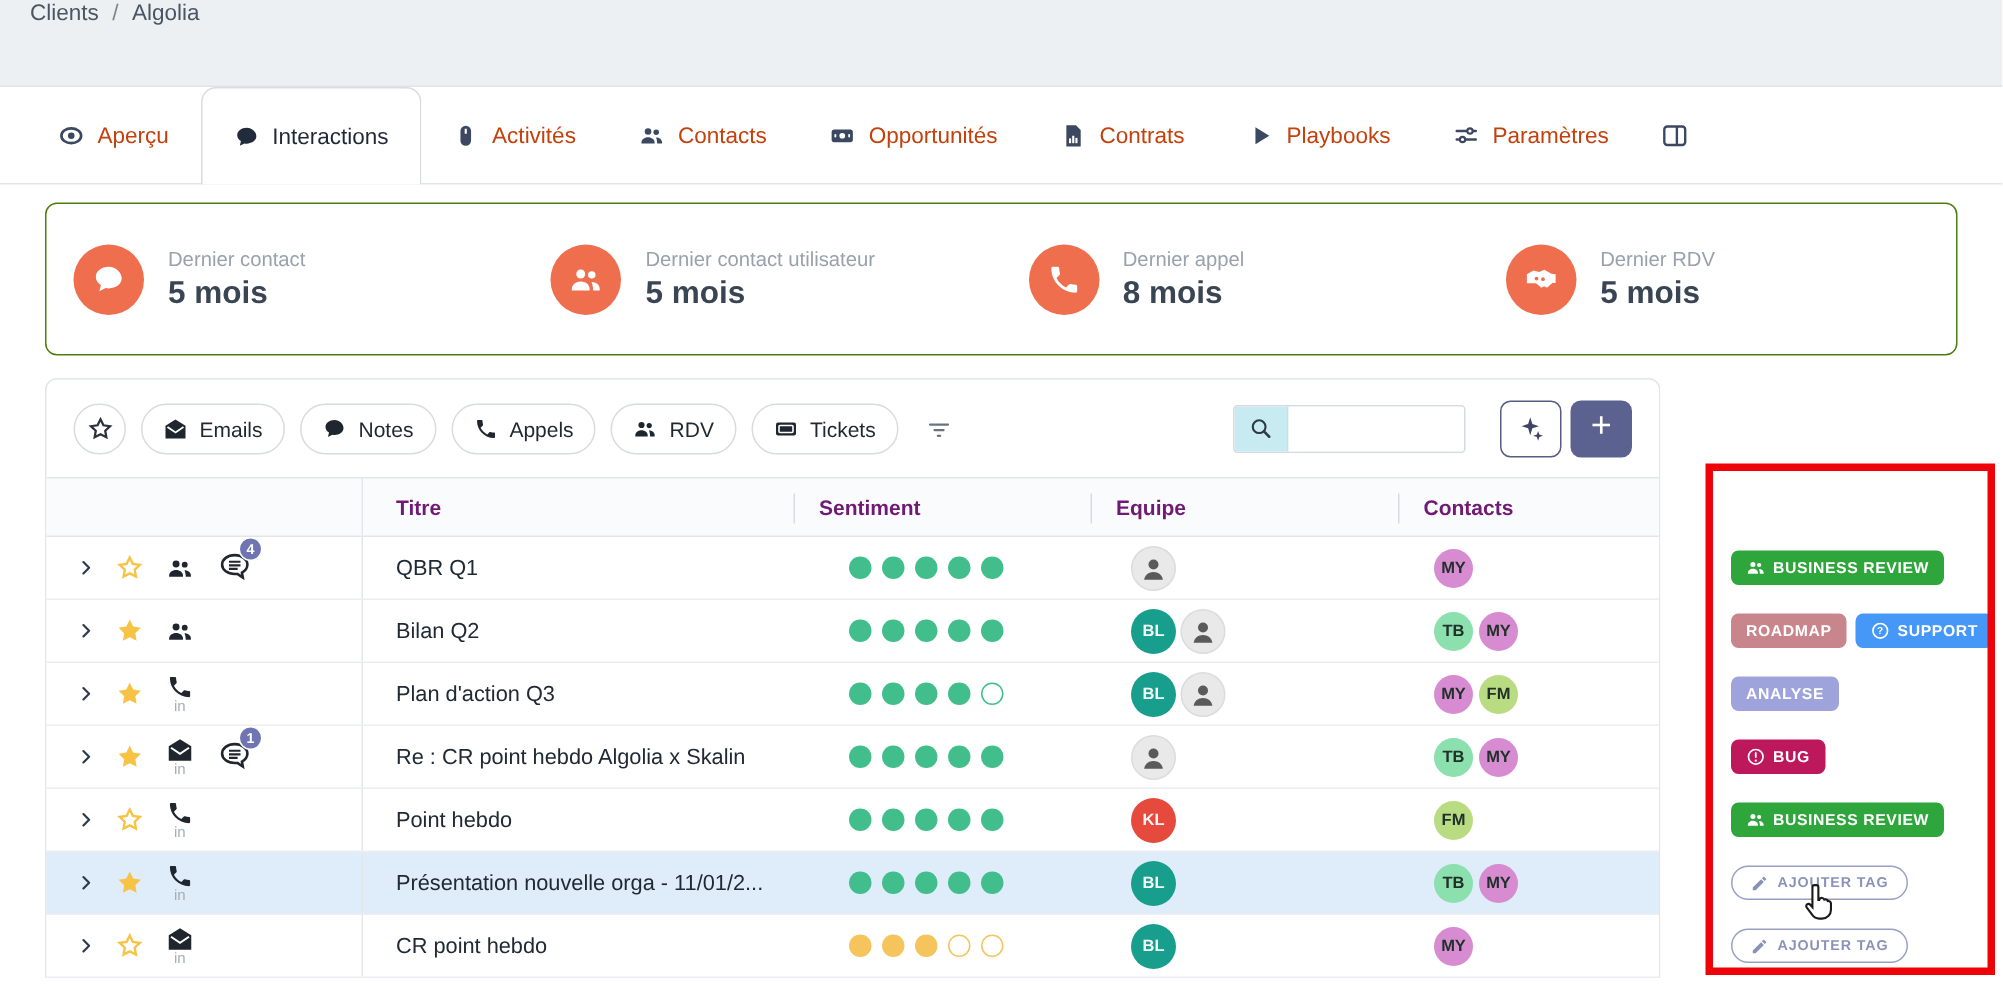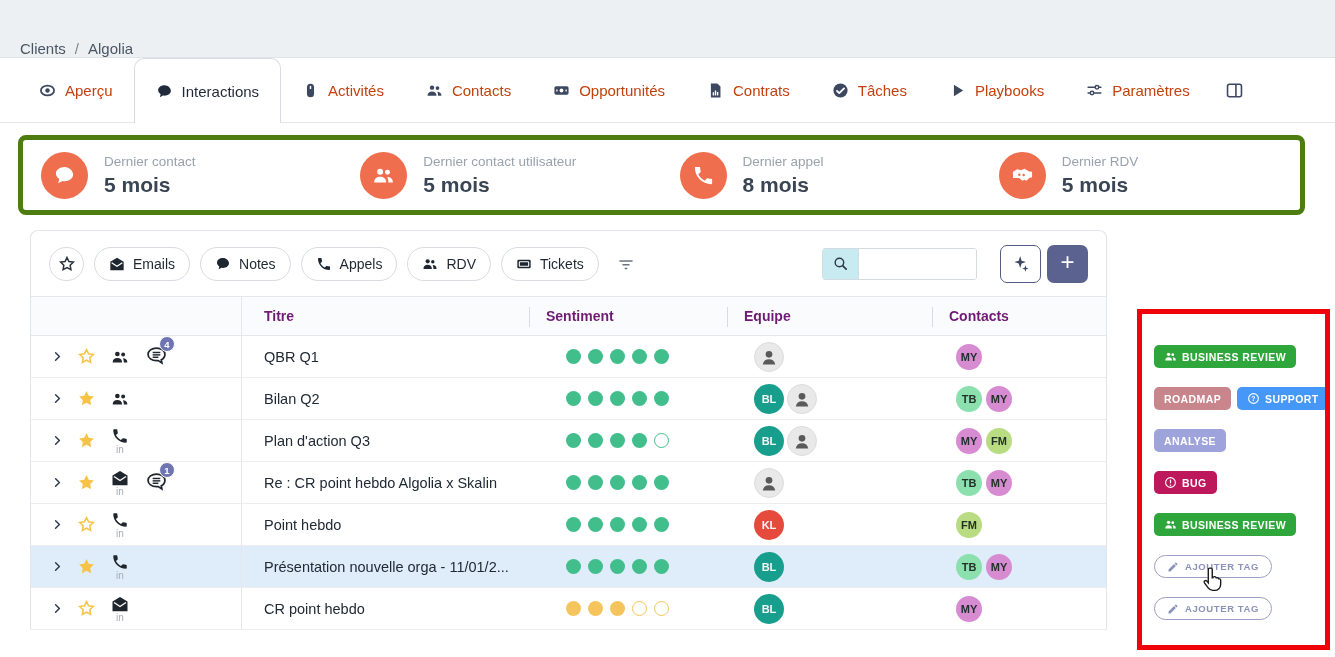--- a/index.html
+++ b/index.html
@@ -1,35 +1,35 @@
 <!DOCTYPE html>
 <html><head>
 <meta charset="utf-8">
 <style>
   * { box-sizing: border-box; margin: 0; padding: 0; }
   html,body { width:1335px; height:657px; overflow:hidden; background:#fff;
     font-family:"Liberation Sans", sans-serif; position:relative; }
 
   
   .topbar { height:58px; background:#EDF0F3; border-bottom:1px solid #E0E4E8;
-    display:flex; align-items:flex-end; padding-left:20px; }
+    display:flex; align-items:flex-start; padding-left:20px; }
   .crumb { font-size:15px; color:#4A5663; display:flex; gap:9px; align-items:center;}
   .crumb .sep { color:#7A8591; }
 
   
   .tabs-wrap { background:#fff; border-bottom:1px solid #E3E6EA; }
   .tabs { display:flex; align-items:stretch; height:64px; padding-left:18px; }
   .tab { display:flex; align-items:center; gap:9px; padding:0 21px; font-size:15px;
     color:#c2410c; cursor:default; position:relative; }
   .tab.active { background:#fff; border:1px solid #D8DCE2; border-bottom:none;
     border-radius:10px 10px 0 0; margin-bottom:-1px; color:#1F2936; font-weight:500; }
   .tab-toggle { display:flex; align-items:center; padding:0 14px; }
 
   
-  .stats { margin:12px 30px 0 18px; height:80px; border:5px solid #4d7c0f;
+  .stats { margin:12px 30px 0 30px; height:102px; border:1px solid #4d7c0f;
     border-radius:8px; background:#fff; display:flex; align-items:center; }
   .stat { flex:1; display:flex; align-items:center; gap:16px; padding-left:18px; }
   .stat-icon { width:47px; height:47px; border-radius:50%; background:#EE6E4E;
     display:flex; align-items:center; justify-content:center; flex:none; }
   .stat-label { font-size:13.5px; color:#99A2AC; max-width:160px; line-height:1.3; }
   .stat-value { font-size:21px; font-weight:700; color:#3A4554; margin-top:2px; }
 
   
   .card { margin:15px 0 0 30px; width:1077px; background:#fff;
     border:1px solid #E2E5E9; border-bottom:none; border-radius:8px 8px 0 0; }
@@ -153,27 +153,20 @@
         <svg width="17" height="17" viewBox="0 0 24 24">
           <path d="M5.5 2h9L19 6.5V22h-13.5z" fill="#3C4760"></path>
           <rect x="8" y="14.5" width="2" height="4.5" fill="#fff"></rect>
           <rect x="11" y="12" width="2" height="7" fill="#fff"></rect>
           <rect x="14" y="14" width="2" height="5" fill="#fff"></rect>
         </svg>
         <span>Contrats</span>
       </div>
       <div class="tab">
         <svg width="17" height="17" viewBox="0 0 24 24">
-          <circle cx="12" cy="12" r="10" fill="#3C4760"></circle>
-          <path d="M7 12.5l3.2 3.2L17 9" stroke="#fff" stroke-width="2.6" fill="none" stroke-linecap="round" stroke-linejoin="round"></path>
-        </svg>
-        <span>Tâches</span>
-      </div>
-      <div class="tab">
-        <svg width="17" height="17" viewBox="0 0 24 24">
           <path d="M7 4l13 8-13 8z" fill="#3C4760"></path>
         </svg>
         <span>Playbooks</span>
       </div>
       <div class="tab">
         <svg width="17" height="17" viewBox="0 0 24 24">
           <line x1="3" y1="7.5" x2="21" y2="7.5" stroke="#3C4760" stroke-width="2.2" stroke-linecap="round"></line>
           <line x1="3" y1="15.5" x2="21" y2="15.5" stroke="#3C4760" stroke-width="2.2" stroke-linecap="round"></line>
           <circle cx="15.5" cy="7.5" r="2.5" fill="#fff" stroke="#3C4760" stroke-width="2"></circle>
           <circle cx="8.5" cy="15.5" r="2.5" fill="#fff" stroke="#3C4760" stroke-width="2"></circle>

